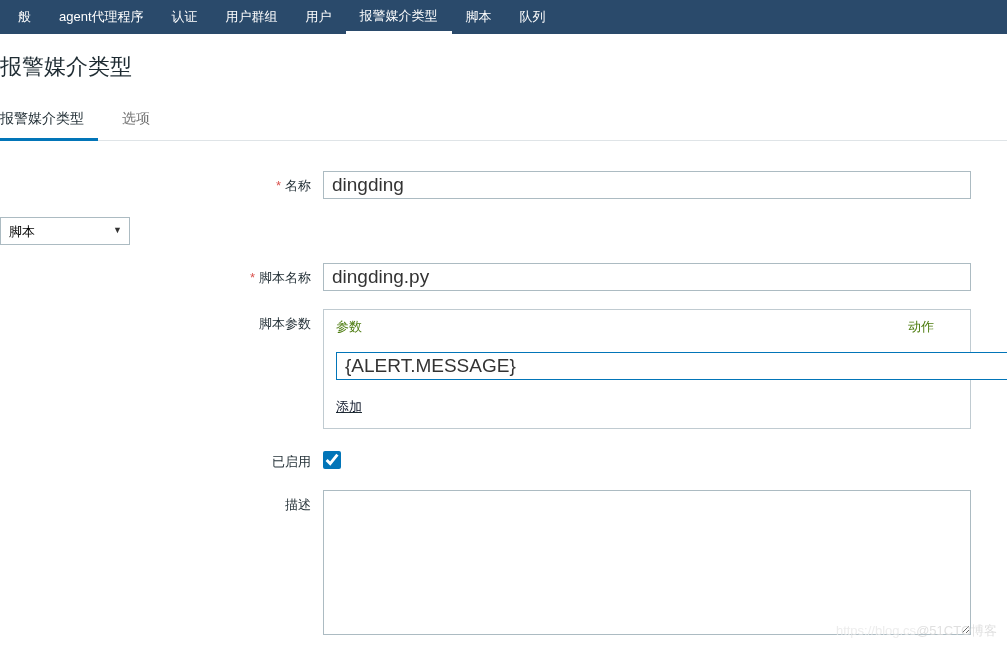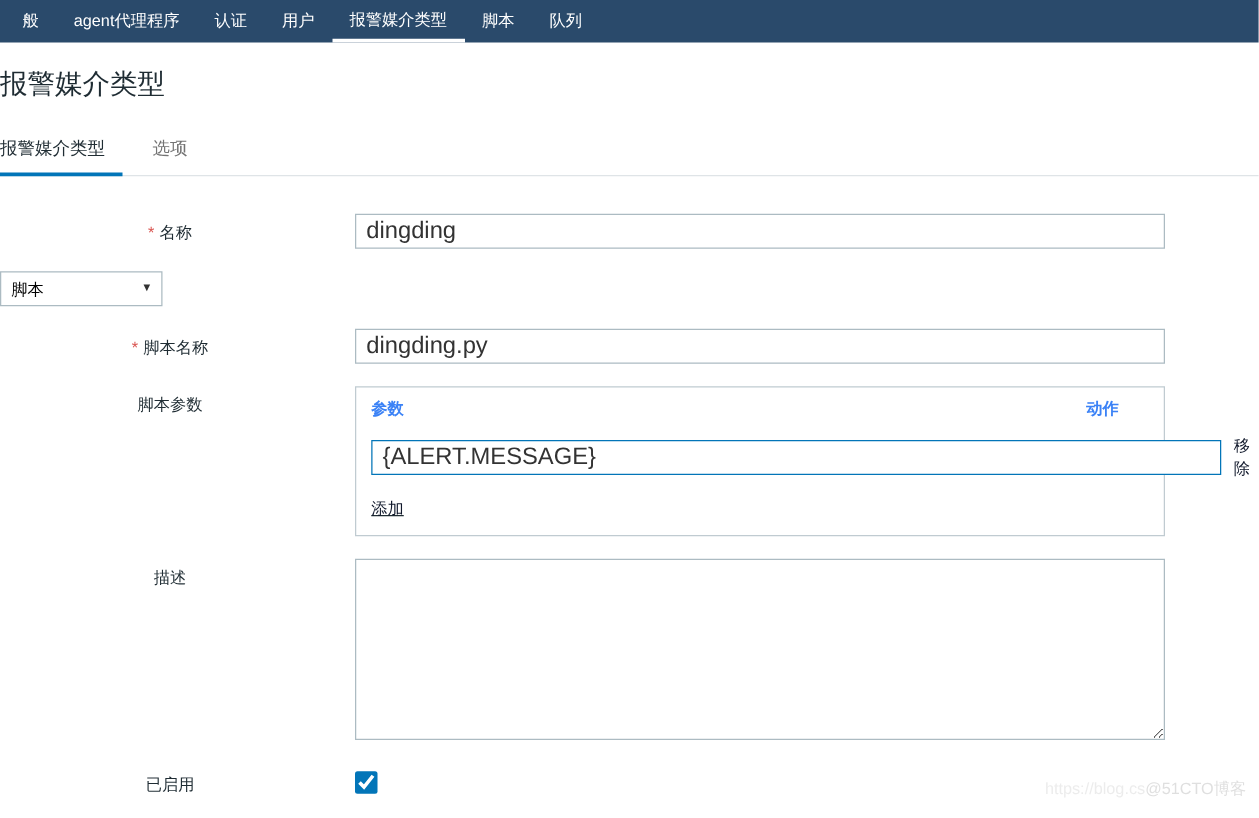--- a/index.html
+++ b/index.html
@@ -57,25 +57,26 @@
       border-bottom: 3px solid #0275b8;
       margin-bottom: -1px;
     }
     .form-row {
       display: flex;
       align-items: flex-start;
       margin-bottom: 18px;
     }
     .form-label {
       width: 284px;
-      text-align: center;
+      text-align: right;
       padding-right: 12px;
       padding-top: 6px;
       color: #1f2c33;
       font-size: 13px;
+      margin-left: 39px;
     }
     .form-label .required {
       color: #d9534f;
       margin-right: 4px;
     }
     .form-field {
       flex: 0 0 auto;
     }
     .text-input {
       width: 648px;
@@ -114,23 +115,22 @@
       color: #333;
       pointer-events: none;
     }
     .params-table {
       width: 648px;
       border: 1px solid #c0cbd1;
     }
     .params-header {
       display: flex;
       padding: 8px 12px;
-      color: #3b82f6;
-      font-size: 13px;
-      font-weight: bold;
+      color: #4d7c0f;
+      font-size: 13px;
     }
     .params-header-param {
       flex: 1;
     }
     .params-header-action {
       width: 50px;
       text-align: left;
       margin-left: 16px;
     }
     .params-row {
@@ -206,20 +206,21 @@
       color: #e8e8e8;
     }
   </style>
 </head>
 <body>
 
 <div class="top-nav">
   <div class="top-nav-item">般</div>
   <div class="top-nav-item">agent代理程序</div>
   <div class="top-nav-item">认证</div>
+  <div class="top-nav-item">用户群组</div>
   <div class="top-nav-item">用户</div>
   <div class="top-nav-item active">报警媒介类型</div>
   <div class="top-nav-item">脚本</div>
   <div class="top-nav-item">队列</div>
 </div>
 
 <h1 class="page-title">报警媒介类型</h1>
 
 <div class="tabs">
   <div class="tab active">报警媒介类型</div>
@@ -276,33 +277,33 @@
         </div>
         <div class="params-add">
           <a class="link">添加</a>
         </div>
       </div>
     </div>
   </div>
 
   <div class="form-row">
     <div class="form-label">
+      <span>已启用</span>
+    </div>
+    <div class="form-field">
+      <input type="checkbox" class="checkbox-input" checked="" style="">
+    </div>
+  </div>
+
+  <div class="form-row">
+    <div class="form-label">
       <span>描述</span>
     </div>
     <div class="form-field">
       <textarea class="textarea-input" style=""></textarea>
-    </div>
-  </div>
-
-  <div class="form-row">
-    <div class="form-label">
-      <span>已启用</span>
-    </div>
-    <div class="form-field">
-      <input type="checkbox" class="checkbox-input" checked="" style="">
     </div>
   </div>
 
   <div class="form-row buttons-row">
     <div class="form-label"></div>
     <div class="form-field">
       <button class="btn-primary">添加</button>
       <button class="btn-default">取消</button>
     </div>
   </div>

